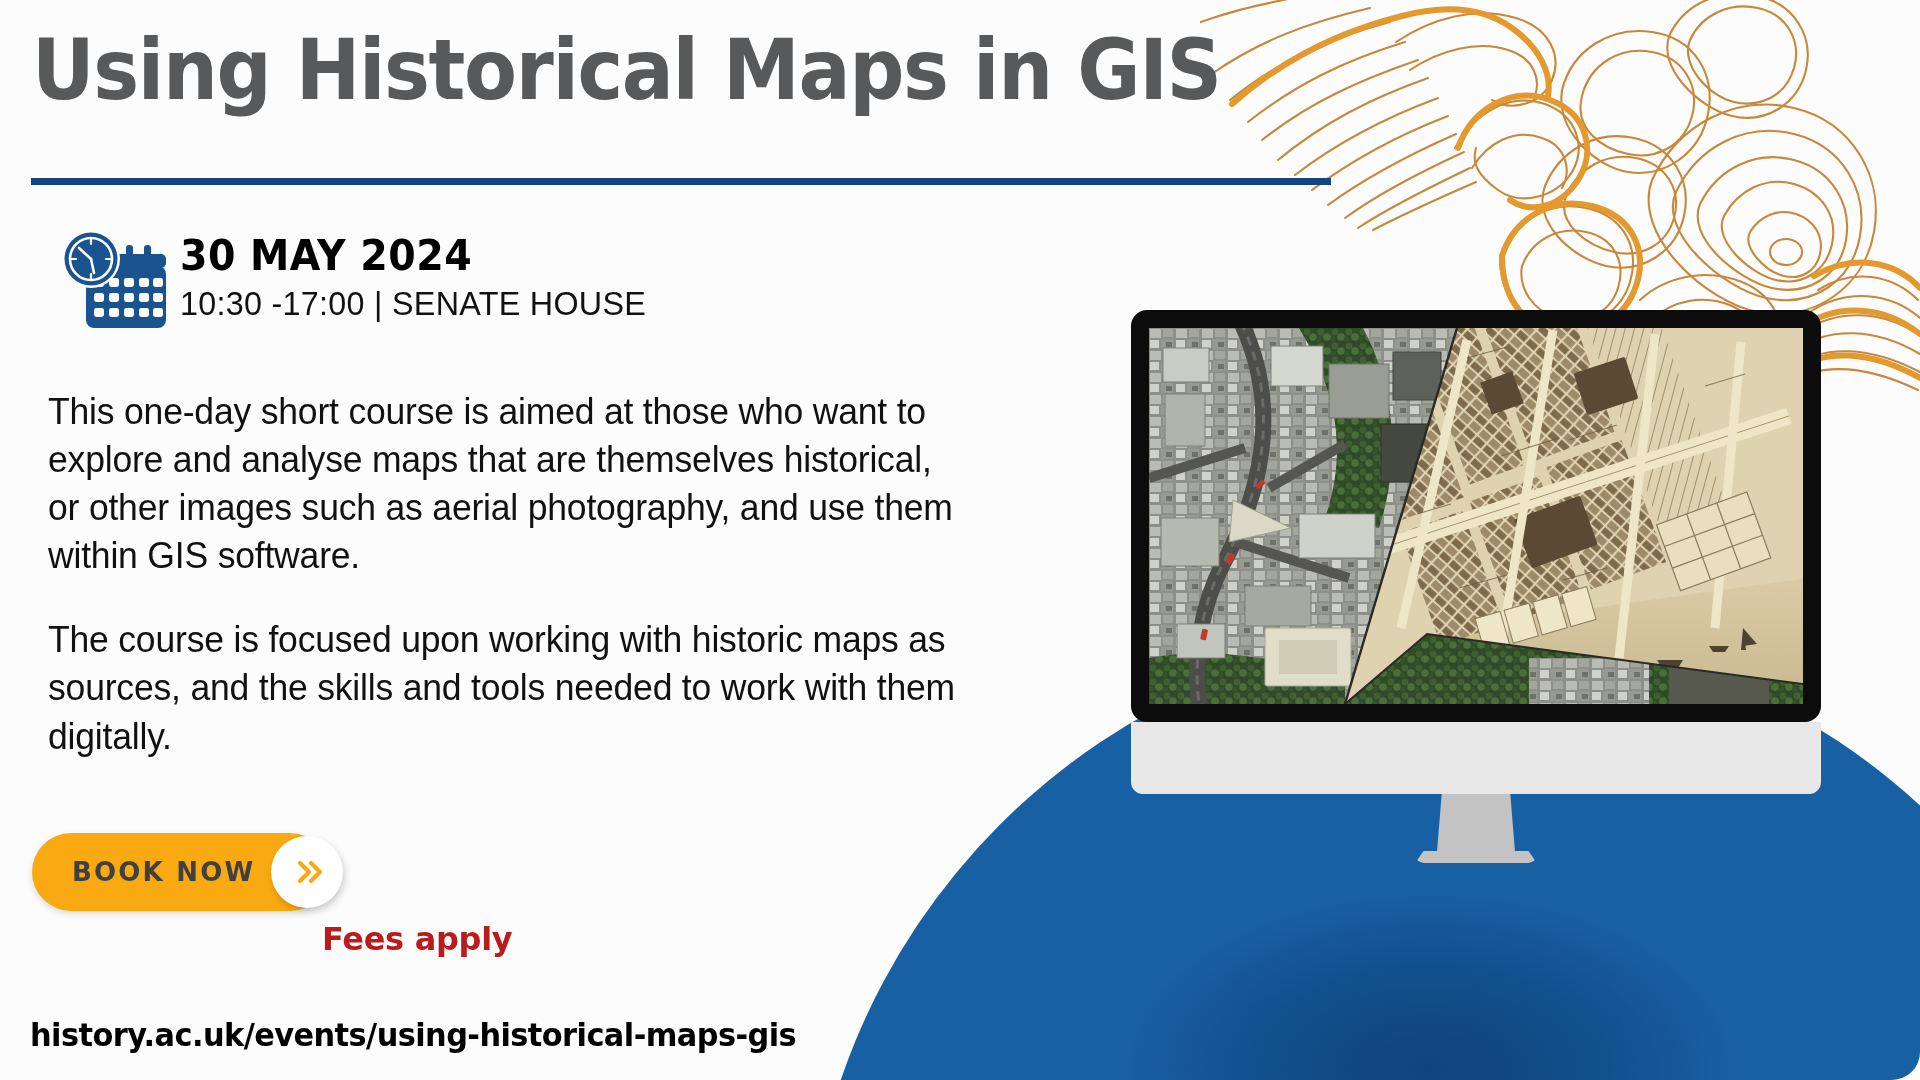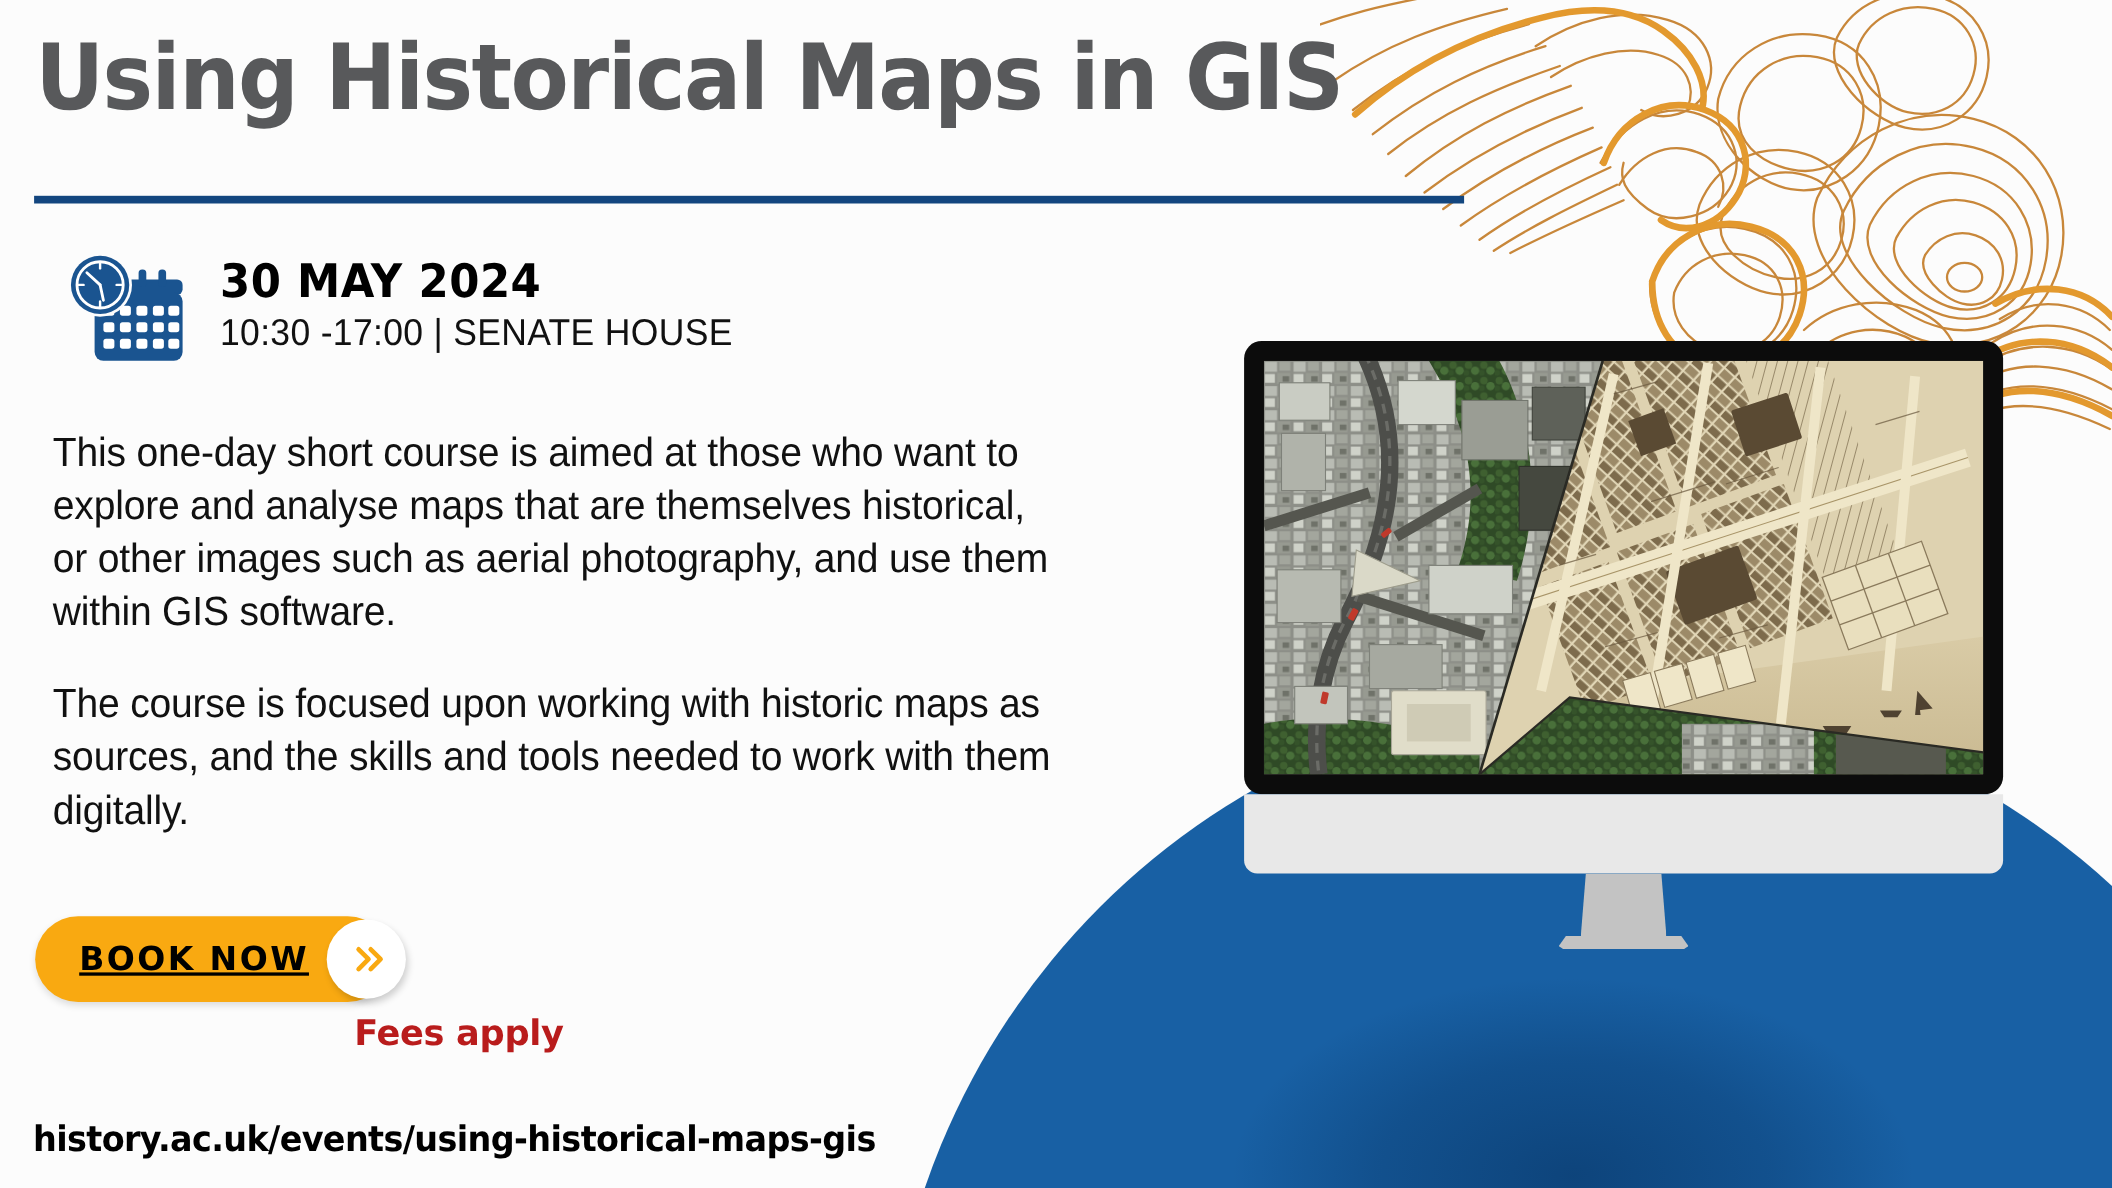--- a/index.html
+++ b/index.html
@@ -2,21 +2,21 @@
 <html><head>
 <meta charset="utf-8">
 <style>
   * { margin:0; padding:0; box-sizing:border-box; }
   html,body { width:1920px; height:1080px; overflow:hidden; }
   body {
     background:#FCFCFC;
     font-family:"Liberation Sans", sans-serif;
     position:relative;
   }
-  #poster { position:absolute; inset:0; width:1920px; height:1080px; overflow:hidden; background:#FCFCFC; }
+  #poster { position:absolute; inset:0; width:1920px; height:1080px; overflow:hidden; background:#FCFCFC;border-radius:28px; }
 
   
   .blue-circle {
     position:absolute;
     left:805px; top:630px;
     width:1330px; height:1330px;
     border-radius:50%;
     background:
       radial-gradient(ellipse 430px 250px at 47% 33%, rgba(5,45,90,0.55) 0%, rgba(5,45,90,0.30) 42%, rgba(5,45,90,0.0) 72%),
       #1860A4;
@@ -42,21 +42,21 @@
   .title-rule {
     position:absolute; left:31px; top:178px;
     width:1300px; height:7px;
     background:#13467F;
     z-index:5;
   }
 
   
   .date-block { position:absolute; left:58px; top:228px; z-index:5; display:flex; align-items:flex-start; }
   .cal-icon { width:110px; height:108px; flex:0 0 110px; }
-  .date-text { margin-left:32px; padding-top:6px; }
+  .date-text { margin-left:12px; padding-top:6px; }
   .date-main {
     font-size:42px; font-weight:bold; color:#000;
     letter-spacing:0.5px; line-height:1.05;
     font-family:"DejaVu Sans", sans-serif;
     transform:scaleX(0.94); transform-origin:left center;
   }
   .date-sub {
     font-size:34px; font-weight:400; color:#111;
     margin-top:6px; letter-spacing:0.3px; white-space:nowrap;
     transform:scaleX(0.95); transform-origin:left center;
@@ -76,24 +76,23 @@
   .book-btn {
     position:relative;
     display:inline-flex; align-items:center;
     height:78px; padding:0 74px 0 40px;
     background:#F9A911;
     border-radius:44px;
     border:none; cursor:pointer;
     box-shadow:0 3px 7px rgba(0,0,0,0.13);
   }
   .book-label {
-    color:#000000; font-size:30px; font-weight:bold;
+    color:#404040; font-size:26px; font-weight:bold;
     letter-spacing:2.2px;
     font-family:"DejaVu Sans", sans-serif;
-    text-decoration:underline;
   }
   .book-arrow {
     position:absolute; right:-14px; top:50%;
     transform:translateY(-50%);
     width:72px; height:72px; border-radius:50%;
     background:#fff;
     box-shadow:2px 4px 7px rgba(0,0,0,0.18);
     display:flex; align-items:center; justify-content:center;
   }
   .fees {

